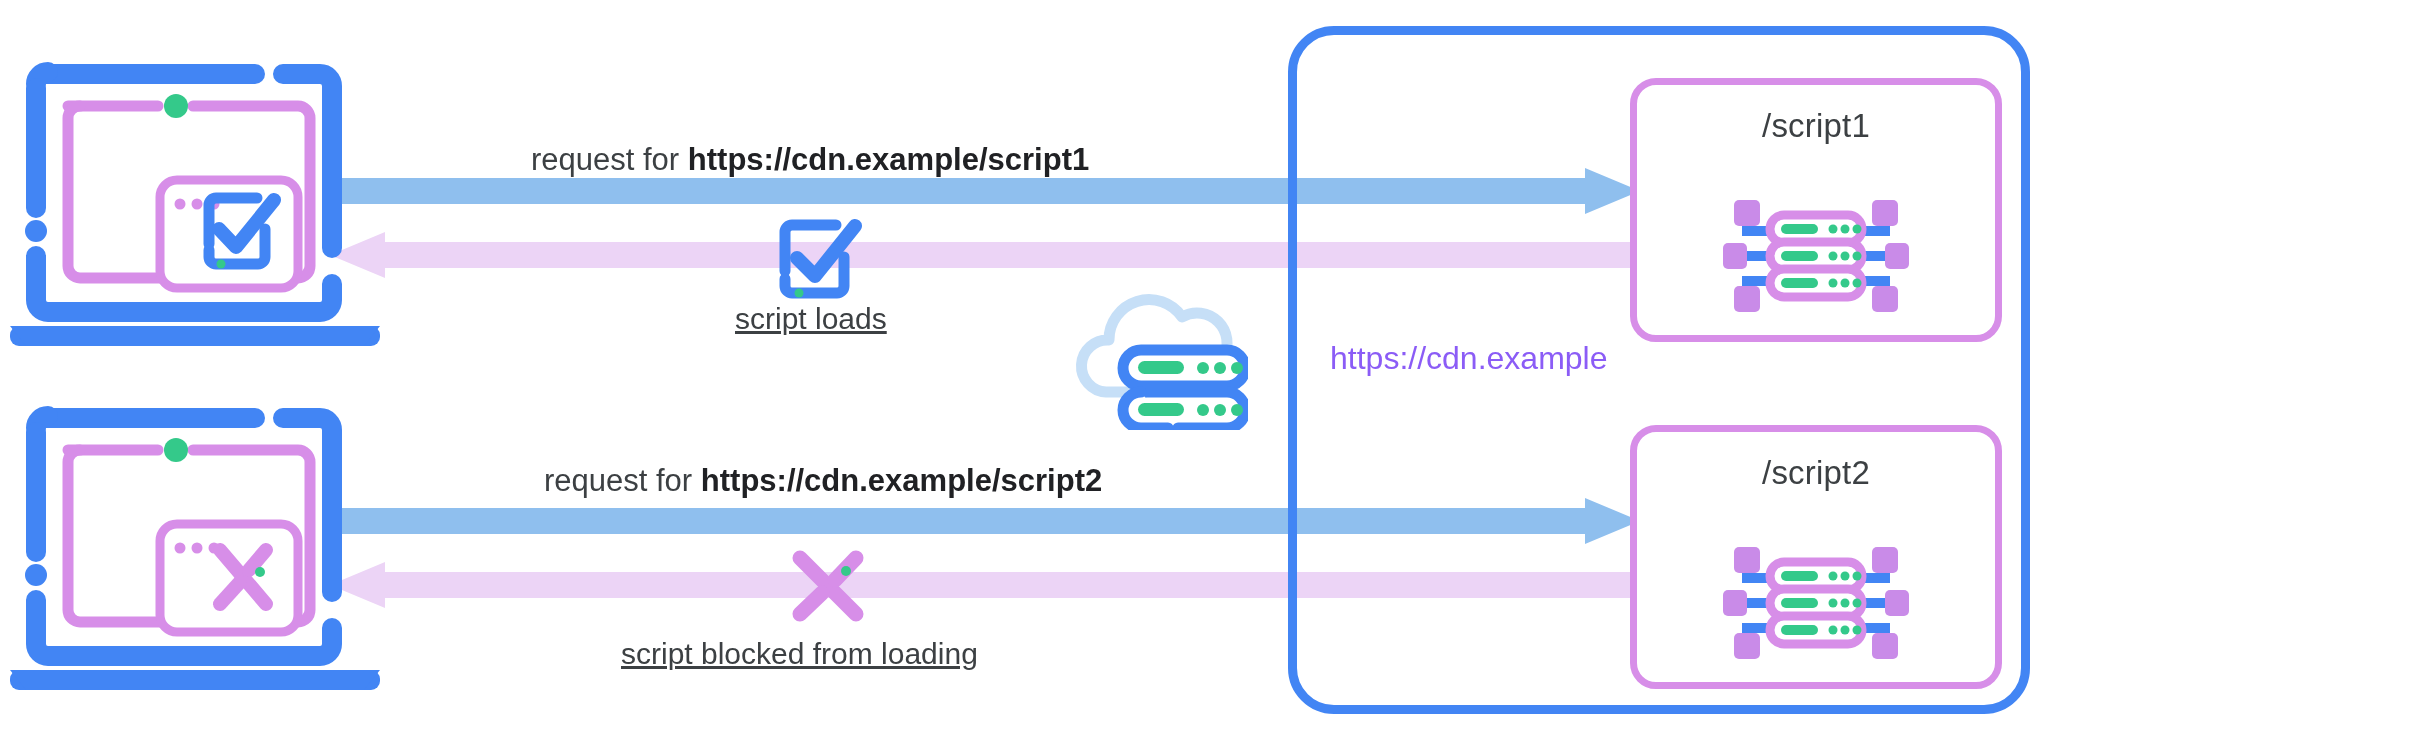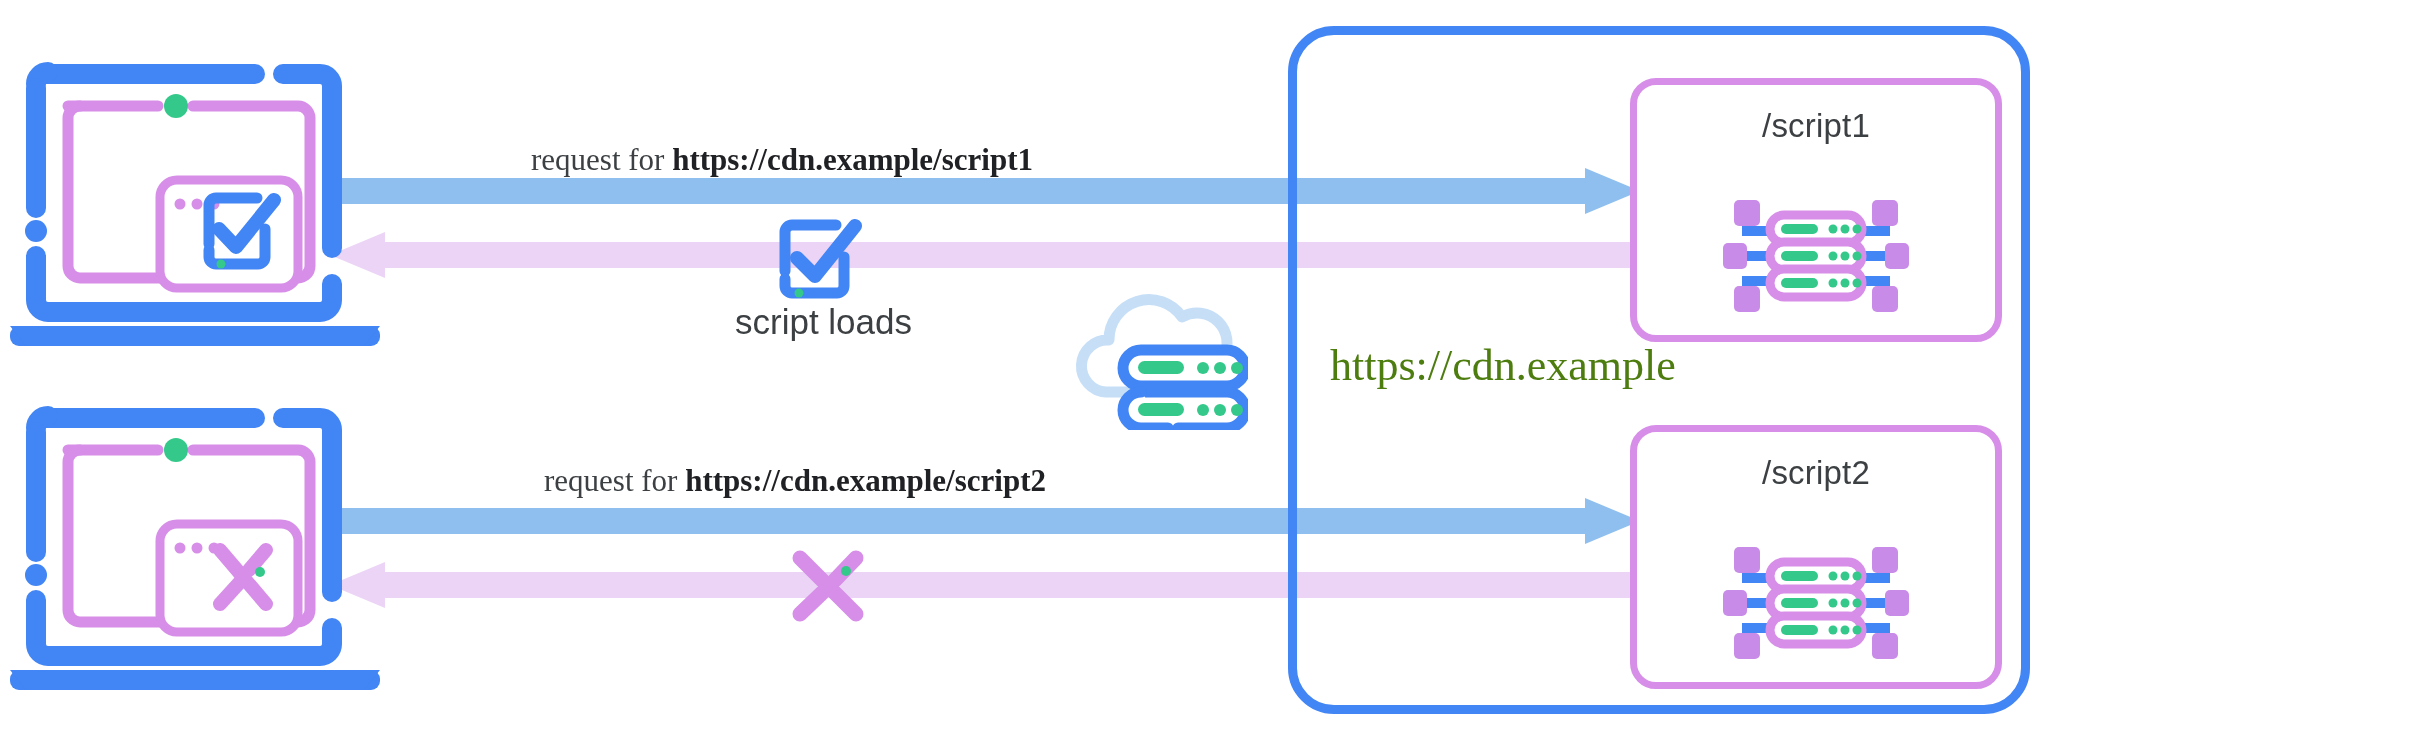--- a/index.html
+++ b/index.html
@@ -65,47 +65,46 @@
     height: 118px;
   }
 
   
   .cloud-icon { left: 1068px; top: 280px; width: 180px; height: 150px; }
 
   
   .cdn-url {
     left: 1330px;
     top: 340px;
-    font-size: 44px;
-    color: #4d7c0f;
+    font-size: 32px;
+    color: #8b5cf6;
     white-space: nowrap;
-    font-family: Liberation Serif, serif;
   }
 
   
   .laptop { width: 376px; height: 330px; }
   .laptop.one { left: 8px;  top: 48px; }
   .laptop.two { left: 8px;  top: 392px; }
 
   
   .req-label {
     font-size: 31px;
     color: #3c4043;
     white-space: nowrap;
-    font-family: Liberation Serif, serif;
   }
   .req-label b { font-weight: 700; color: #202124; }
   .req-label.one { left: 531px; top: 142px; }
   .req-label.two { left: 524px; top: 463px; margin-left: 20px; }
 
   .status-label {
-    font-size: 35px;
+    font-size: 30px;
     color: #3c4043;
     white-space: nowrap;
     text-align: center;
+    text-decoration: underline;
   }
   .status-label.one { left: 735px; top: 302px; }
   .status-label.two { left: 621px; top: 637px; }
 
   
   .mid-icon.check { left: 773px; top: 213px; width: 92px; height: 92px; }
   .mid-icon.cross { left: 787px; top: 545px; width: 82px; height: 82px; }
 
   
   .callout {
@@ -241,20 +240,21 @@
 
   <div class="abs req-label one">
     <span>request for </span><b>https://cdn.example/script1</b>
   </div>
 
   <div class="abs req-label two">
     <span>request for </span><b>https://cdn.example/script2</b>
   </div>
 
   <div class="abs status-label one">script loads</div>
+  <div class="abs status-label two">script blocked from loading</div>
 
   <svg class="abs cloud-icon" viewBox="0 0 180 150" width="180" height="150">
 
     <path d="M38,112 A26,26 0 0 1 41,60 A40,40 0 0 1 114,37 A30,30 0 0 1 155,78 A23,23 0 0 1 146,112 Z" fill="none" stroke="#C6DFF7" stroke-width="11" stroke-linecap="round" stroke-linejoin="round"></path>
 
     <rect x="55" y="70" width="122" height="36" rx="18" fill="#ffffff" stroke="#4285F4" stroke-width="11"></rect>
     <rect x="70" y="81" width="46" height="13" rx="6.5" fill="#34C98A"></rect>
     <circle cx="135" cy="88" r="6" fill="#34C98A"></circle>
     <circle cx="152" cy="88" r="6" fill="#34C98A"></circle>
     <circle cx="169" cy="88" r="6" fill="#34C98A"></circle>

